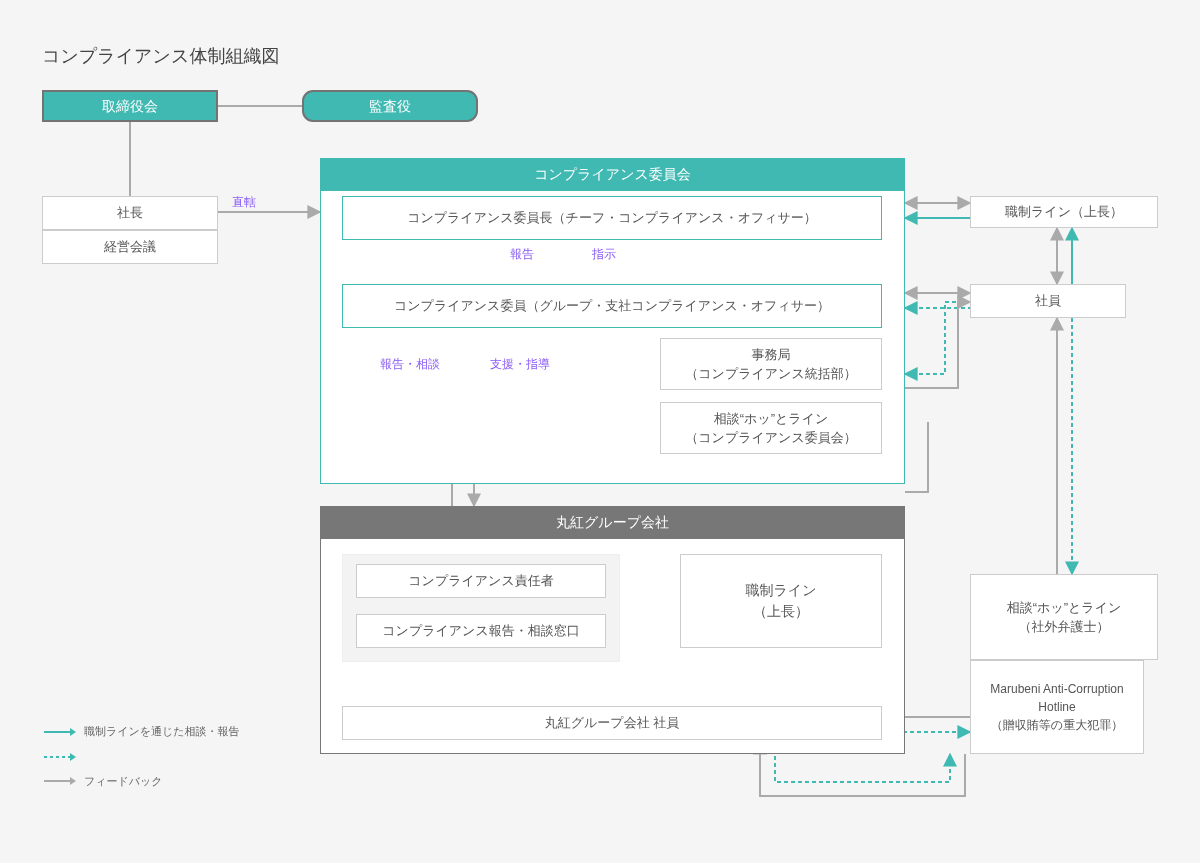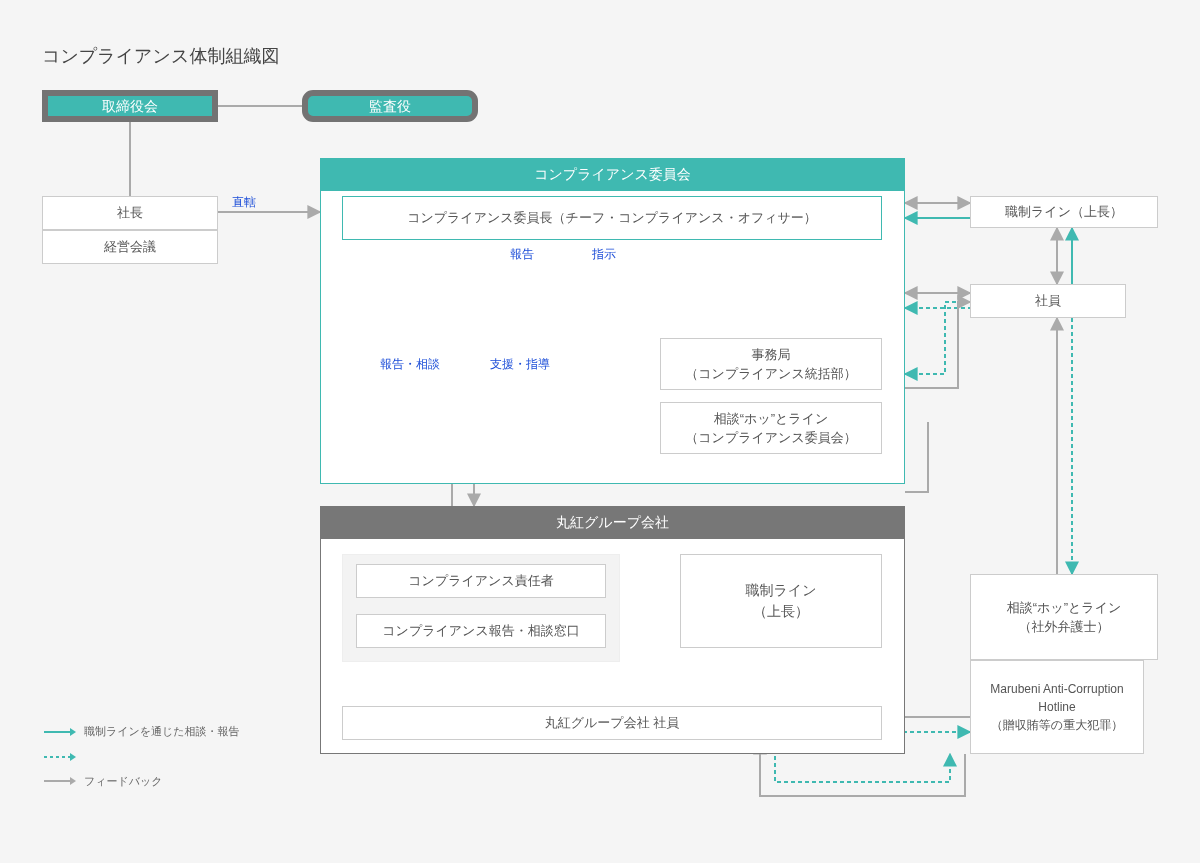--- a/index.html
+++ b/index.html
@@ -33,21 +33,21 @@
     align-items: center;
     justify-content: center;
     text-align: center;
     font-size: 13px;
     line-height: 1.5;
     padding: 4px;
   }
   .box-teal-fill {
     background: #3fb9b1;
     color: #fff;
-    border: 6px solid #737373;
+    border: 2px solid #737373;
     font-size: 14px;
   }
   .outer-teal {
     position: absolute;
     border: 1px solid #3fb9b1;
     background: #fff;
   }
   .teal-header {
     background: #3fb9b1;
     color: #fff;
@@ -78,21 +78,21 @@
     display: flex;
     align-items: center;
     justify-content: center;
     font-size: 13px;
     line-height: 1.5;
     padding: 21px;
   }
   .sublabel {
     position: absolute;
     font-size: 12px;
-    color: #1d4ed8;
+    color: #8b5cf6;
   }
   svg.connectors {
     position: absolute;
     top: 0; left: 0;
     width: 1200px;
     height: 863px;
     pointer-events: none;
   }
   .legend {
     position: absolute;
@@ -186,20 +186,21 @@
   <div class="box box-teal-fill" style="left:302px; top:84px; width:176px; height:32px;border-radius:11px;">監査役</div>
 
   <div class="box" style="left:42px; top:190px; width:176px; height:34px;">社長</div>
   <div class="box" style="left:42px; top:224px; width:176px; height:34px;">経営会議</div>
   <div class="sublabel" style="left:232px; top:188px;">直轄</div>
 
   <div class="outer-teal" style="left:320px; top:152px; width:585px; height:326px;">
     <div class="teal-header">コンプライアンス委員会</div>
   </div>
   <div class="box-inner-teal" style="left:342px; top:190px; width:540px; height:32px;">コンプライアンス委員長（チーフ・コンプライアンス・オフィサー）</div>
+  <div class="box-inner-teal" style="left:342px; top:278px; width:540px; height:34px;">コンプライアンス委員（グループ・支社コンプライアンス・オフィサー）</div>
 
   <div class="sublabel" style="left:510px; top:240px;">報告</div>
   <div class="sublabel" style="left:592px; top:240px;">指示</div>
   <div class="sublabel" style="left:380px; top:350px;">報告・相談</div>
   <div class="sublabel" style="left:490px; top:350px;">支援・指導</div>
 
   <div class="box" style="left:660px; top:332px; width:222px; height:52px; white-space:pre-line;">事務局
 （コンプライアンス統括部）</div>
   <div class="box" style="left:660px; top:396px; width:222px; height:52px; white-space:pre-line;">相談“ホッ”とライン
 （コンプライアンス委員会）</div>

